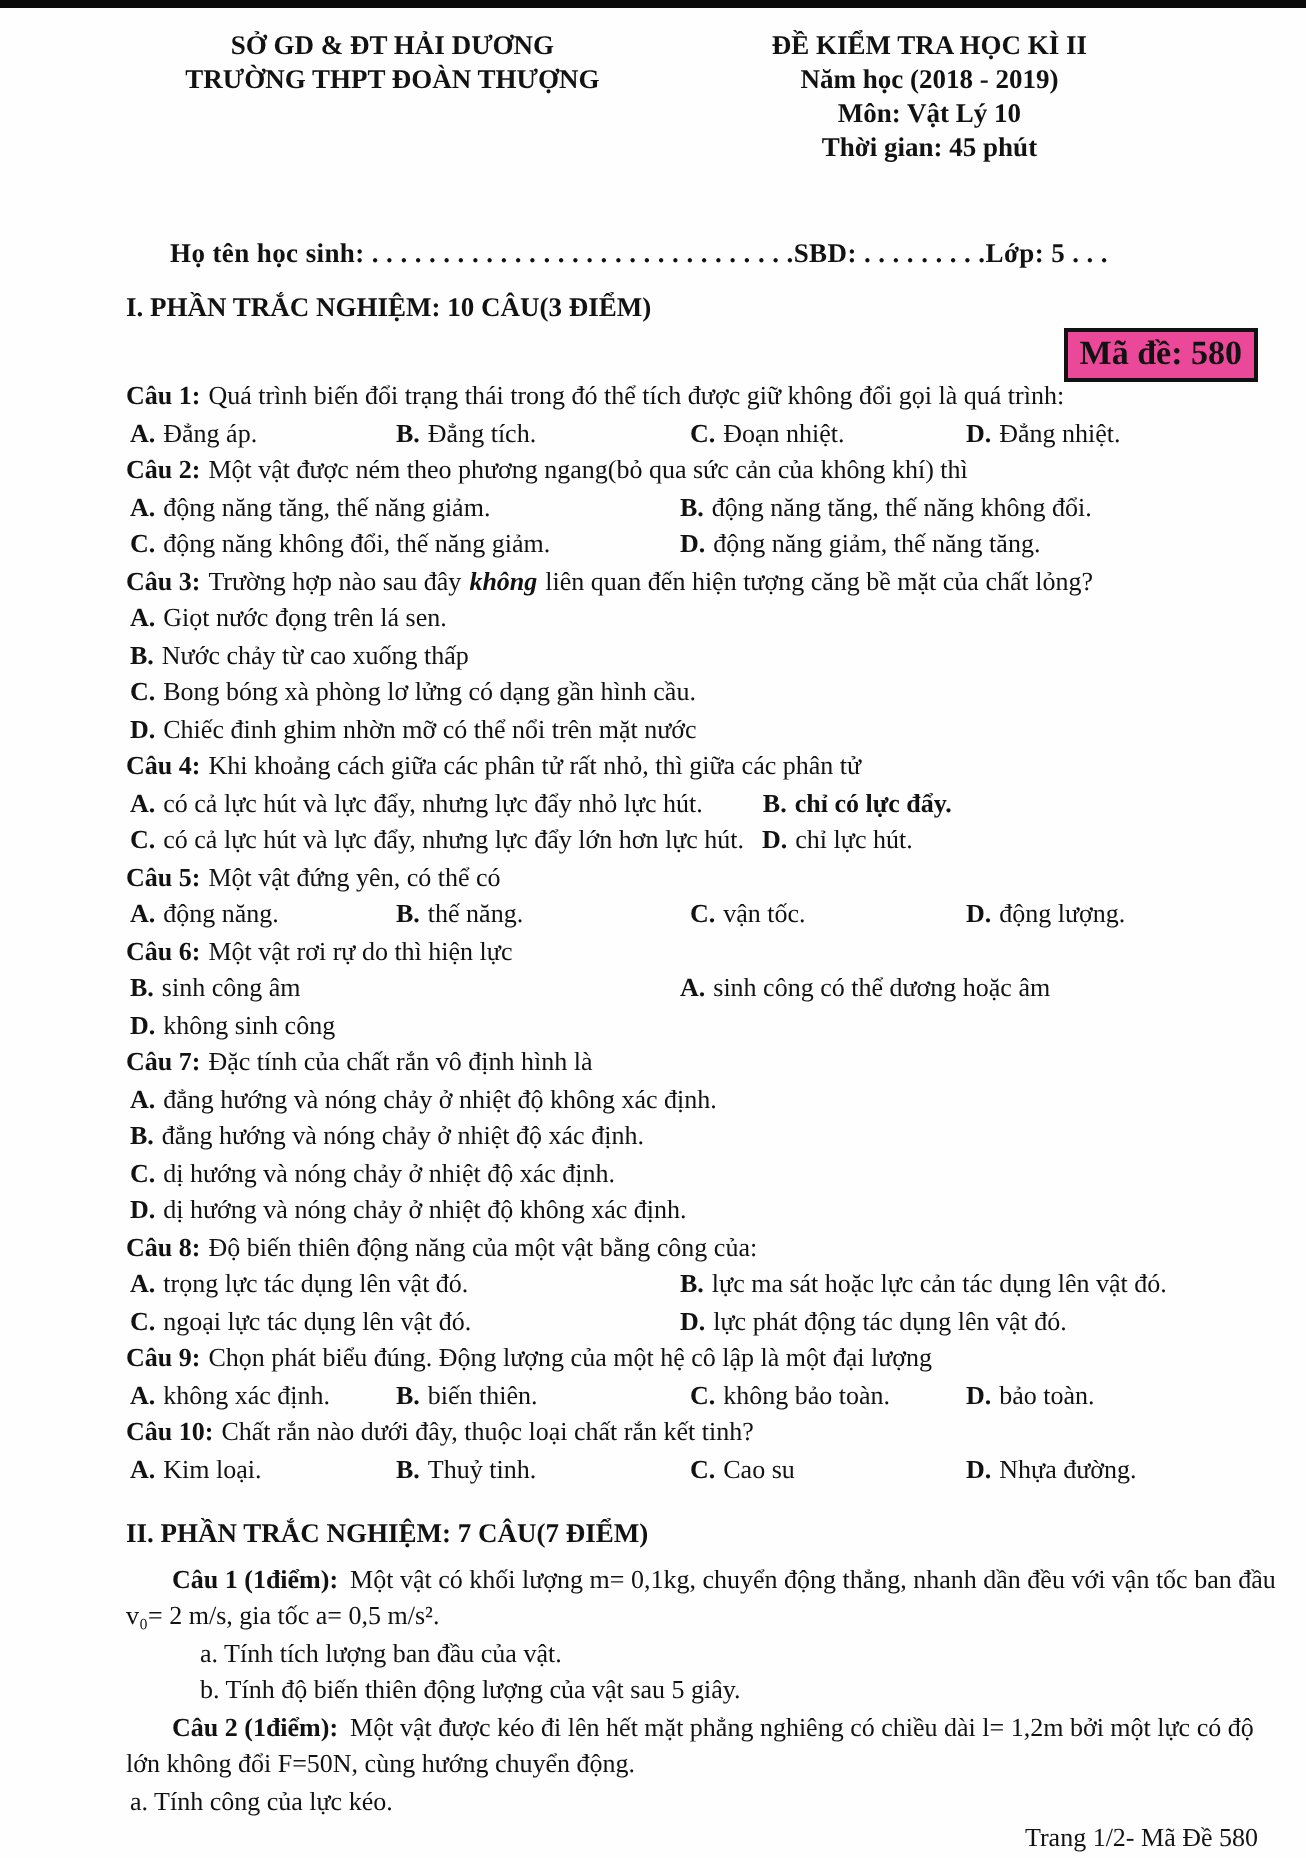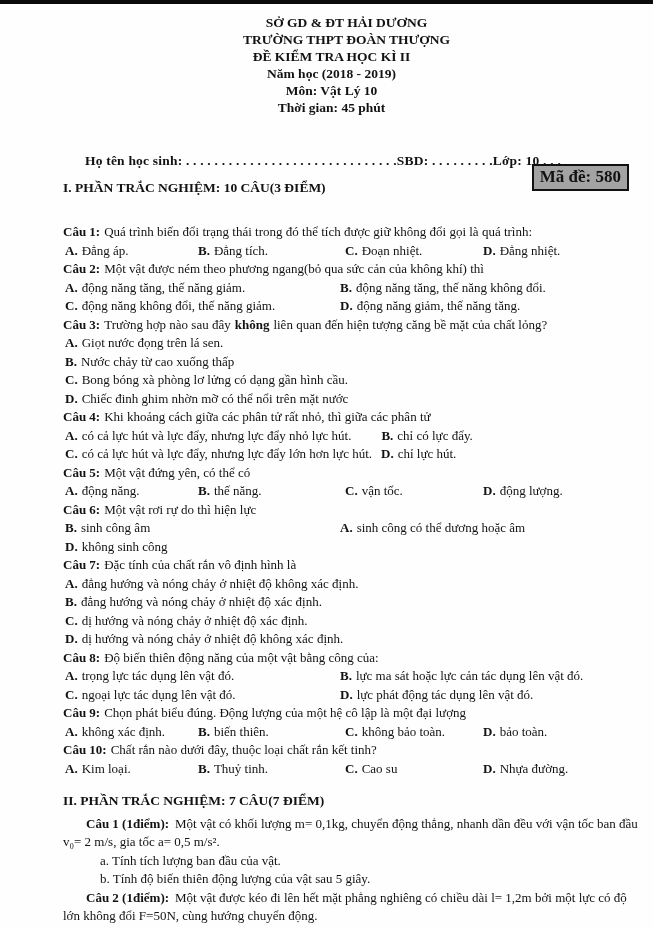--- a/index.html
+++ b/index.html
@@ -20,21 +20,21 @@
     top: 0; left: 0; right: 0;
     height: 4px;
     background: #0b0b0b;
   }
   .content {
     padding: 14px 23px 0 63px;
   }
   .nowrap { white-space: nowrap; }
 
   
-  .header { display: flex; flex-direction: column; }
+  .header { display: flex; }
   .header-left {
     flex: 0 0 47%;
     text-align: center;
     font-weight: bold;
     font-size: 13.5px;
     line-height: 17px;
   }
   .header-right {
     flex: 1;
     text-align: center;
@@ -60,39 +60,39 @@
 
   .exam-code-box {
     position: absolute;
     top: 164px;
     right: 24px;
     border: 2px solid #111;
     padding: 0 6px 1px 6px;
     font-weight: bold;
     font-size: 17px;
     line-height: 22px;
-    background: #a3a3a3;
+    background: #ec4899;
   }
 
   .questions { margin-top: 26px; }
   .question { }
   .qlabel { margin-right: 4px; margin-top: 16px; }
-  .emph { font-weight: bold; margin: 0 4px; text-align: center; }
+  .emph { font-weight: bold; font-style: italic; margin: 0 4px; text-align: center; }
   .opts { padding-left: 2px; }
   .opts4 {
     display: grid;
     grid-template-columns: 133px 147px 138px auto;
   }
   .opts2 {
     display: grid;
     grid-template-columns: 275px auto;
   }
   .opt { display: block; }
   .olet { margin-right: 4px; }
-  .gap-lg { margin-left: 30px; }
+  .gap-lg { margin-left: 30px; font-weight: bold; }
   .gap-sm { margin-left: 9px; }
 
   .section2-title {
     margin-top: 14px;
     font-weight: bold;
     font-size: 13.5px;
   }
   .part2 { margin-top: 4px; }
   .p2label { margin-right: 6px; margin-left: 23px; }
   .sub-indent { padding-left: 37px; }
@@ -123,21 +123,21 @@
         <div>TRƯỜNG THPT ĐOÀN THƯỢNG</div>
       </div>
       <div class="header-right">
         <div>ĐỀ KIỂM TRA HỌC KÌ II</div>
         <div>Năm học (2018 - 2019)</div>
         <div>Môn: Vật Lý 10</div>
         <div>Thời gian: 45 phút</div>
       </div>
     </div>
 
-    <div class="student-line nowrap">Họ tên học sinh: . . . . . . . . . . . . . . . . . . . . . . . . . . . . . .SBD: . . . . . . . . .Lớp: 10 . . .</div>
+    <div class="student-line nowrap">Họ tên học sinh: . . . . . . . . . . . . . . . . . . . . . . . . . . . . . .SBD: . . . . . . . . .Lớp: 5 . . .</div>
 
     <div class="section-title nowrap">I. PHẦN TRẮC NGHIỆM: 10 CÂU(3 ĐIỂM)</div>
 
     <div class="questions">
 
       <div class="question">
         <div class="qline nowrap"><b class="qlabel">Câu 1:</b><span>Quá trình biến đổi trạng thái trong đó thể tích được giữ không đổi gọi là quá trình:</span></div>
         <div class="opts opts4 nowrap">
           <span class="opt"><b class="olet">A.</b><span>Đẳng áp.</span></span>
           <span class="opt"><b class="olet">B.</b><span>Đẳng tích.</span></span>

